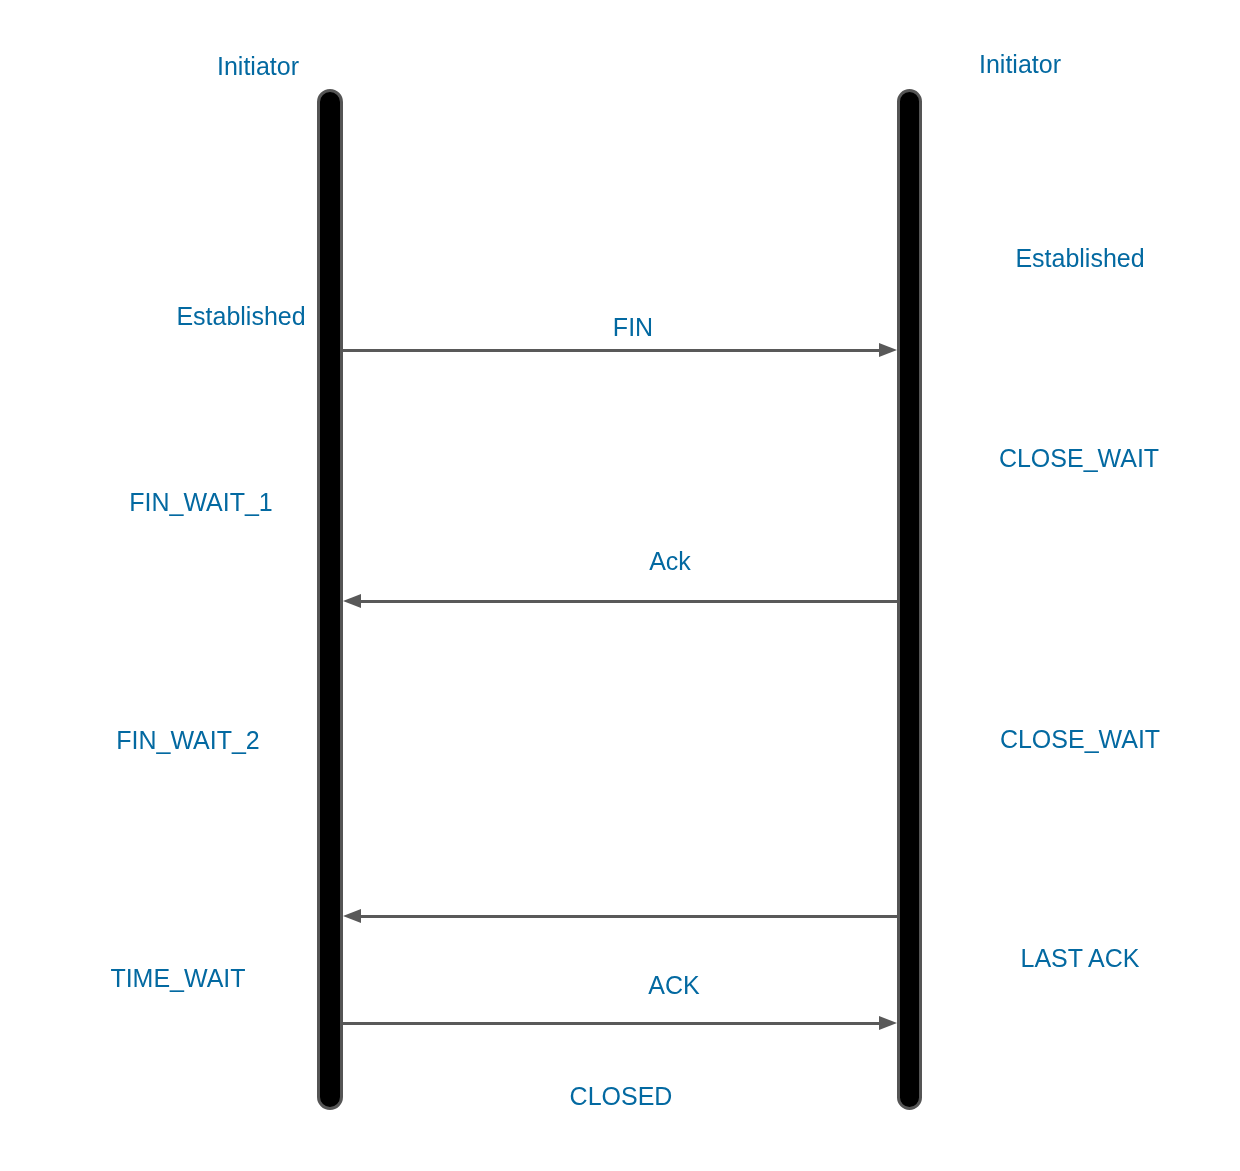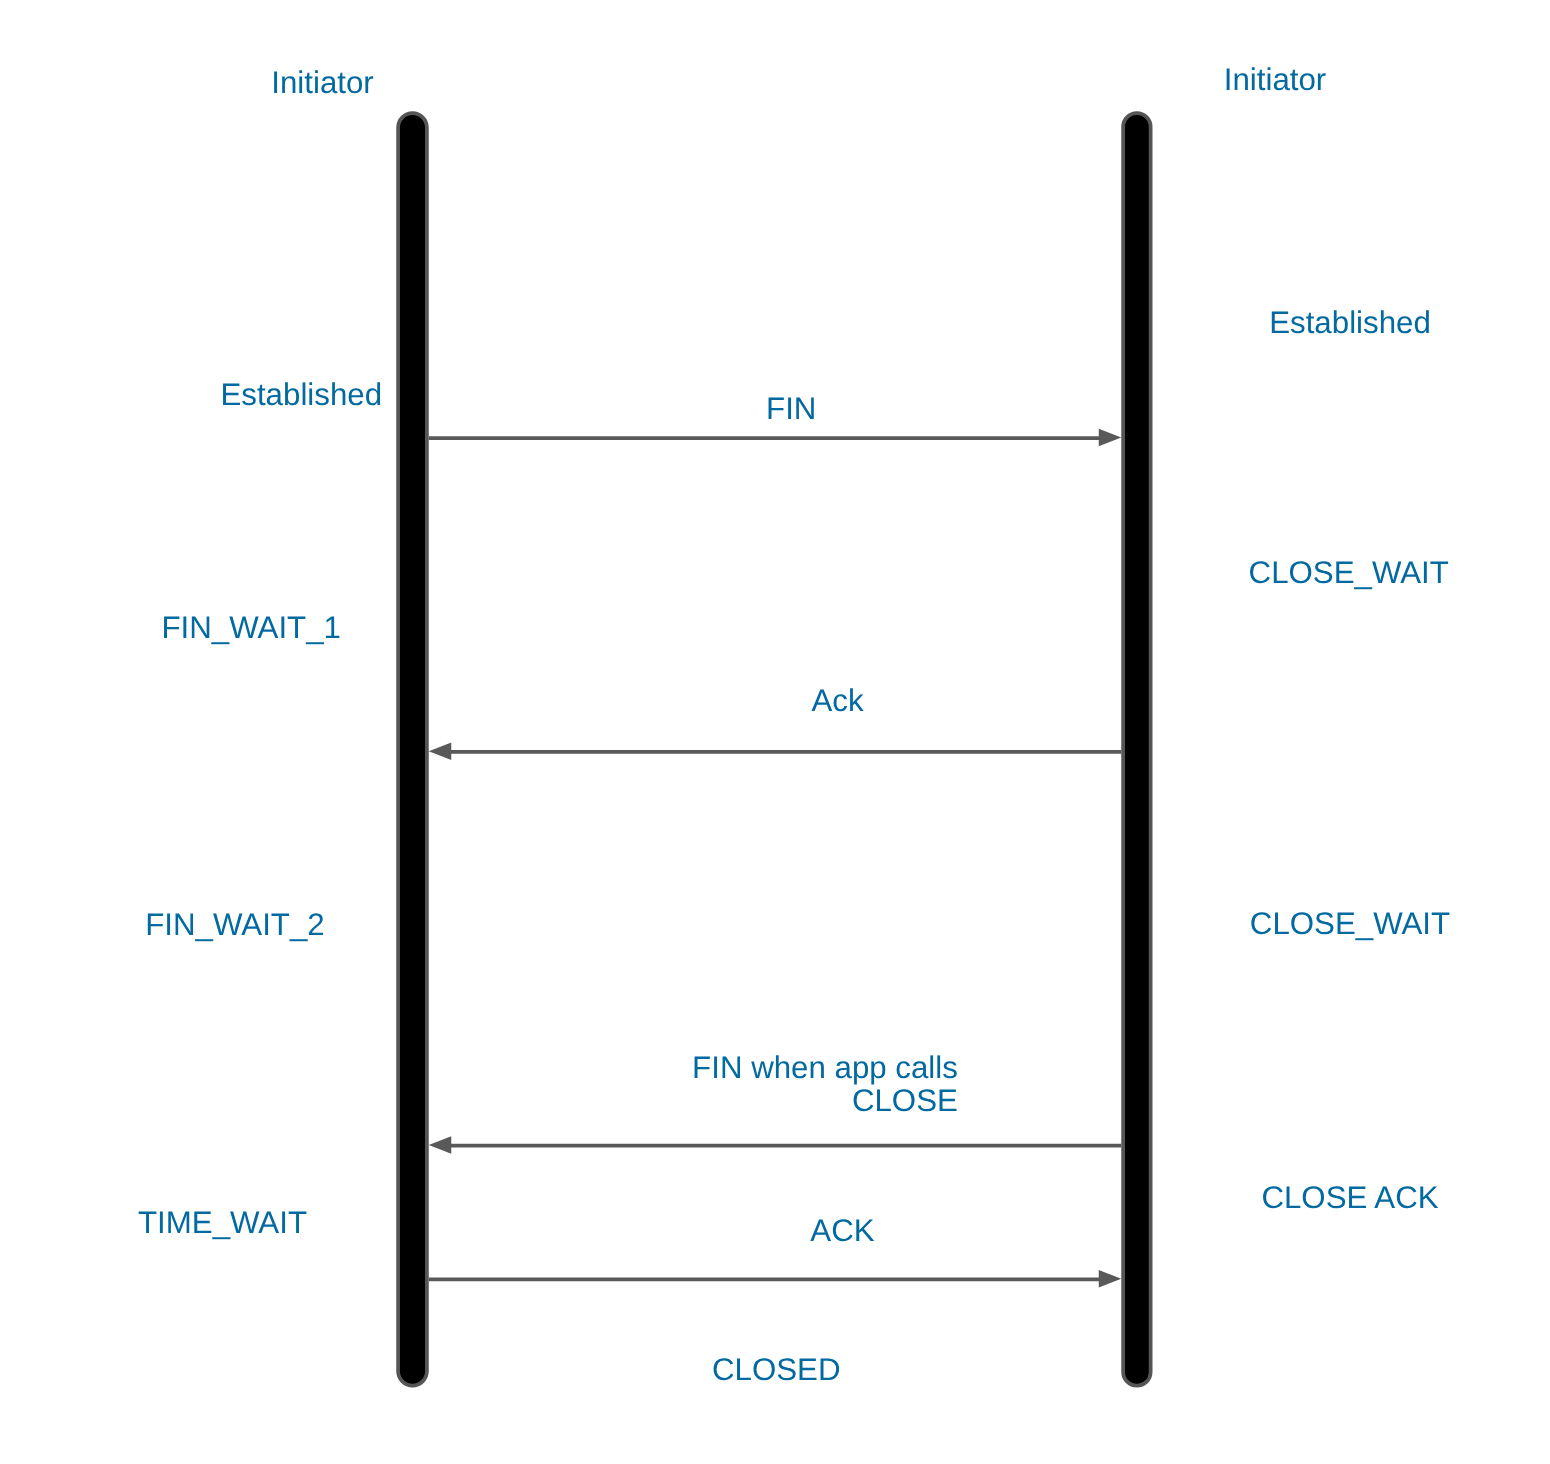--- a/index.html
+++ b/index.html
@@ -94,36 +94,32 @@
   <div class="arrow arrow-left arrow-ack1">
     <div class="shaft"></div>
     <div class="head-left"></div>
   </div>
   <div class="label" style="left:670px; top:561px;">Ack</div>
 
   <div class="arrow arrow-left arrow-fin2">
     <div class="shaft"></div>
     <div class="head-left"></div>
   </div>
-  <div class="label msg-label-multiline" style="left:660px; top:868px;">
-    <span style="display:block;">FIN when app calls</span>
-    <span style="display:block;">CLOSE</span>
-  </div>
 
   <div class="arrow arrow-right arrow-ack2">
     <div class="shaft"></div>
     <div class="head-right"></div>
   </div>
   <div class="label" style="left:674px; top:985px;">ACK</div>
 
   <div class="label" style="left:241px; top:316px;">Established</div>
   <div class="label" style="left:201px; top:502px;">FIN_WAIT_1</div>
   <div class="label" style="left:160px; top:740px;margin-left:28px;">FIN_WAIT_2</div>
   <div class="label" style="left:178px; top:978px;">TIME_WAIT</div>
 
   <div class="label" style="left:1080px; top:258px;">Established</div>
   <div class="label" style="left:1079px; top:458px;">CLOSE_WAIT</div>
   <div class="label" style="left:1080px; top:739px;">CLOSE_WAIT</div>
-  <div class="label" style="left:1080px; top:958px;">CLOSE ACK</div>
+  <div class="label" style="left:1080px; top:958px;">LAST ACK</div>
 
   <div class="label" style="left:621px; top:1096px;">CLOSED</div>
 
 </div>
 
 </body></html>

